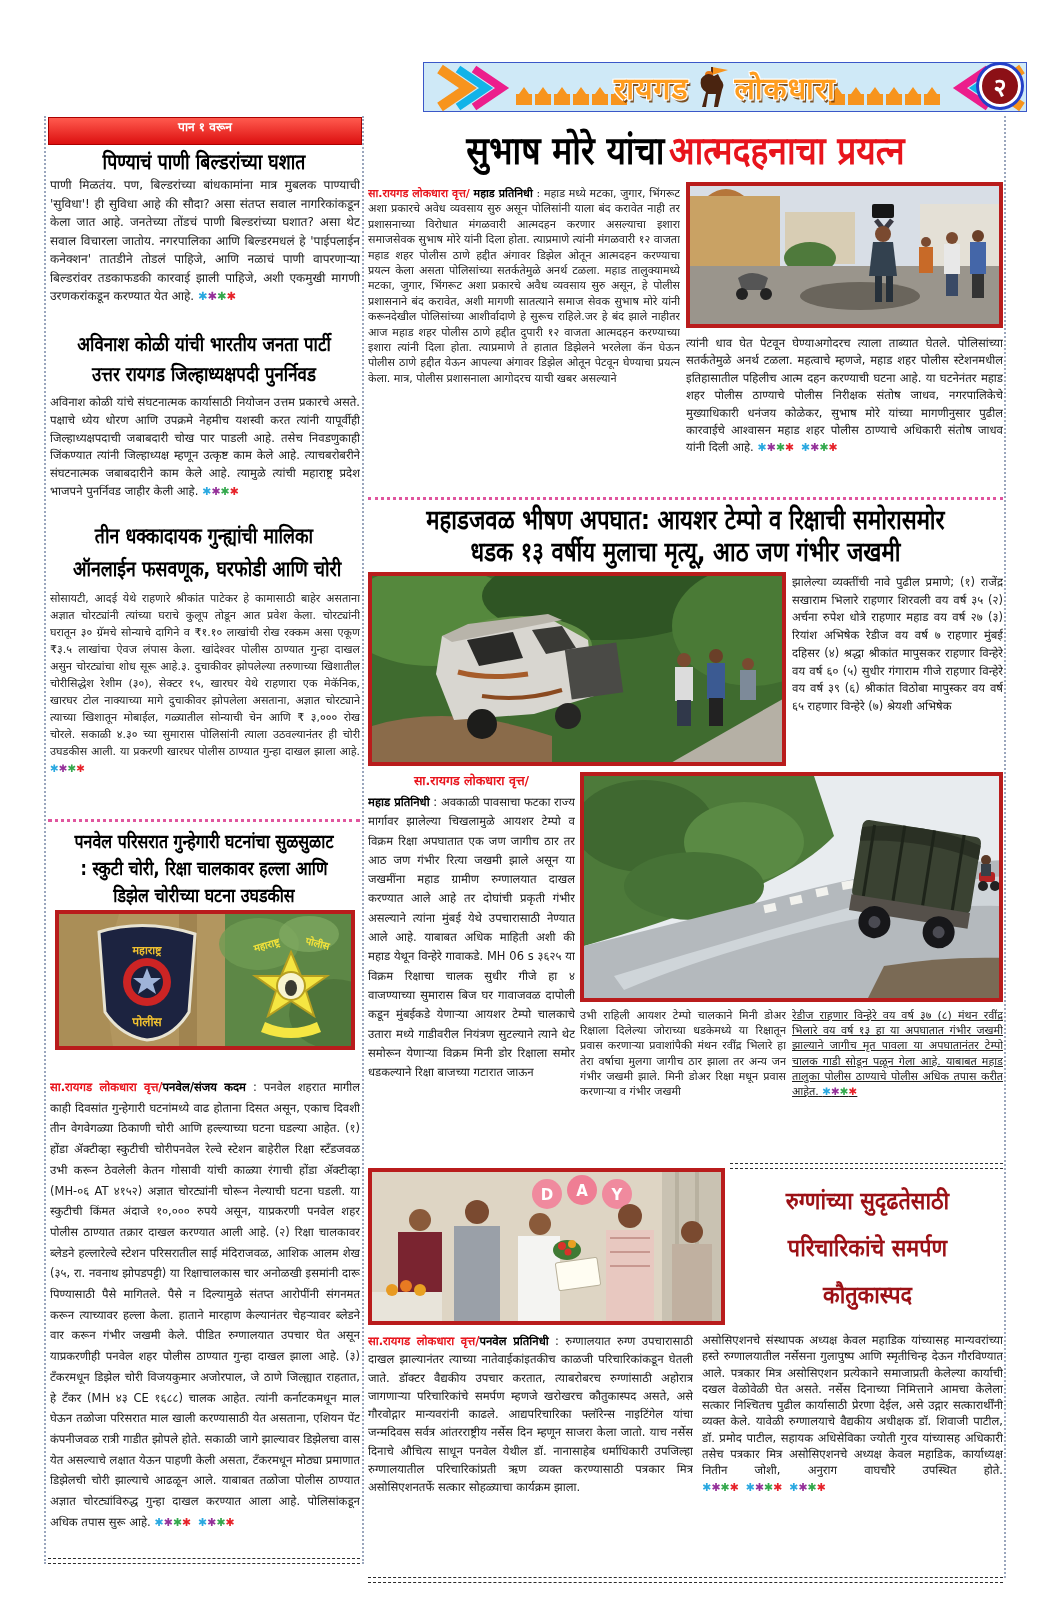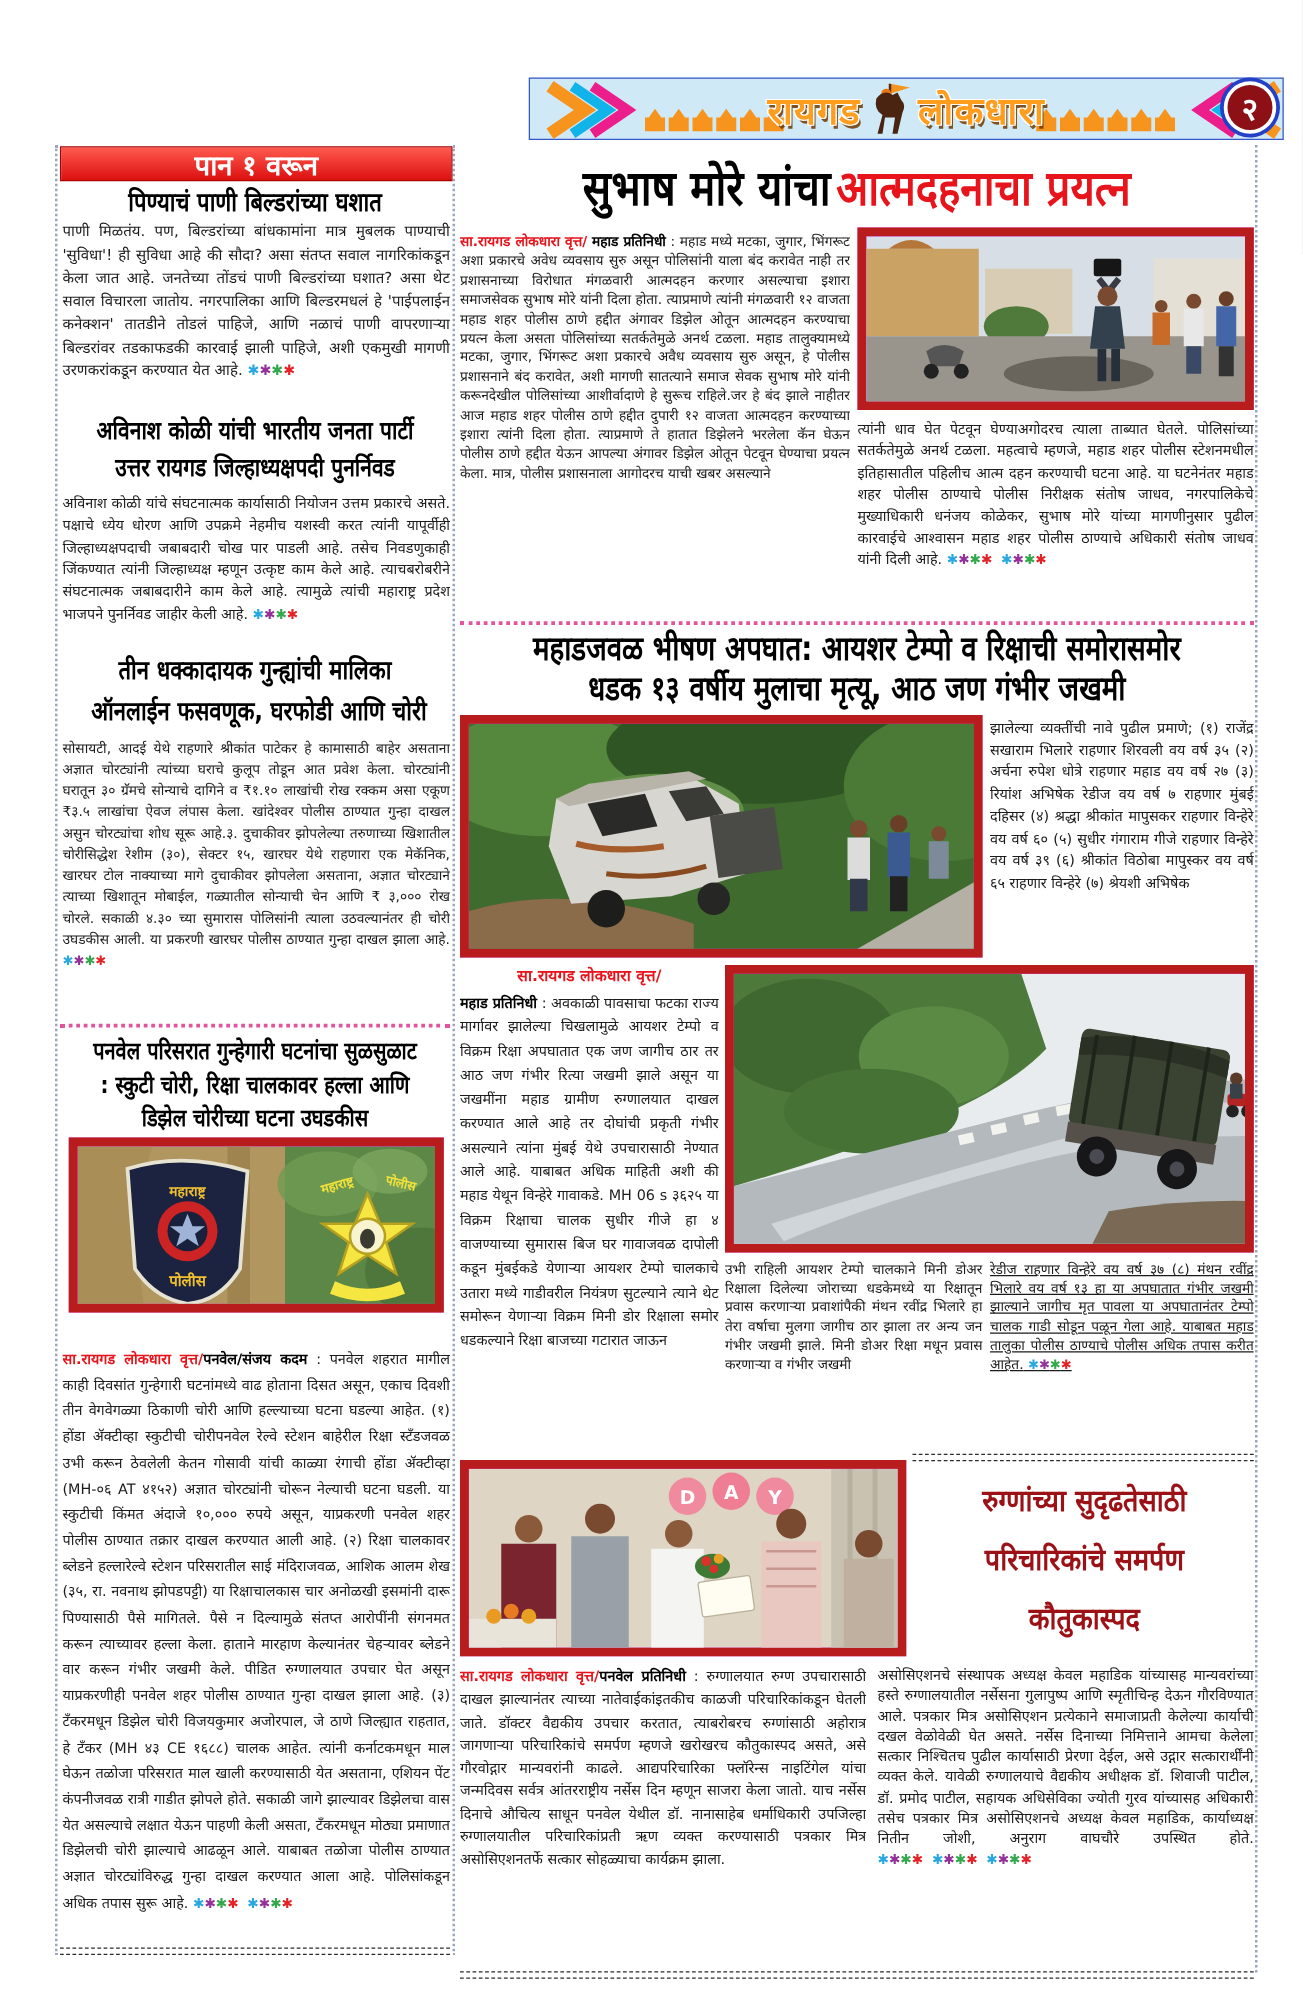--- a/index.html
+++ b/index.html
@@ -14,39 +14,39 @@
   .datebox{background:#8a1212;border:2px solid #2b3fd0;box-sizing:border-box;padding:2px;}
   .datebox-in{border:2px solid #f2c51d;height:100%;box-sizing:border-box;display:flex;flex-direction:column;
       align-items:center;justify-content:center;color:#fdf3cf;font-weight:bold;font-size:14.5px;line-height:20px;}
   .masthead{background:#cfe9f7;border:1.5px solid #3a57c8;box-sizing:border-box;}
   .mast-title{position:absolute;left:0;top:0;width:100%;height:100%;display:flex;align-items:center;justify-content:center;gap:6px;}
   .mast-word{font-size:30px;font-weight:bold;color:#ff9d1f;letter-spacing:1px;
       text-shadow:-1px -1px 0 #fff,1px -1px 0 #fff,-1px 1px 0 #fff,1px 1px 0 #fff,2px 3px 0 rgba(110,55,0,.85);}
   .pagenum{border-radius:50%;background:#8c1016;color:#fff;display:flex;align-items:center;justify-content:center;
       font-size:25px;font-weight:bold;border:3px solid #ffffff;box-shadow:0 0 0 3px #2440c8;box-sizing:border-box;}
   
-  .banner{background:linear-gradient(#ff5a4e,#dc1010);color:#fff;font-weight:bold;font-size:22px;
-      display:flex;align-items:center;justify-content:center;border:1px solid #a00;}
+  .banner{background:linear-gradient(#ff5a4e,#dc1010);color:#fff;font-weight:bold;font-size:12px;
+      display:flex;justify-content:center;border:1px solid #a00;}
   .hl{display:block;white-space:nowrap;transform:scaleX(.84);transform-origin:50% 50%;text-align:center;font-weight:bold;color:#000;}
   .body{ text-align:justify;overflow:hidden;}
   .byr{color:#e8141c;font-weight:bold;}
   .byb{font-weight:bold;color:#000;}
   .endmark{white-space:nowrap;font-size:.95em;}
   .center-red{color:#e8141c;font-weight:bold;text-align:center;}
   .nurse-hl{color:#9c1116;font-weight:bold;text-align:center;}
   svg{display:block;}
-  .photo{border:7px solid #b91c1c;box-sizing:border-box;background:#d946ef;overflow:hidden;}
+  .photo{border:4px solid #b91c1c;box-sizing:border-box;background:#ef4444;overflow:hidden;}
 </style>
 </head>
 <body>
 
 <div id="page">
 
 
-  <div class="abs masthead" style="left:423px;top:62px;width:604px;height:50px;">
+  <div class="abs masthead" style="left:423px;top:62px;width:604px;height:50px;font-family:Liberation Mono, monospace;">
     <svg class="abs" style="left:0;top:0;" width="614" height="50" viewBox="0 0 614 50">
 
       <polyline points="16,6 44,25 16,44" stroke="#f7941d" stroke-width="10" fill="none"></polyline>
       <polyline points="34,6 62,25 34,44" stroke="#12b3e8" stroke-width="8" fill="none"></polyline>
       <polyline points="50,6 78,25 50,44" stroke="#ec1e8c" stroke-width="8" fill="none"></polyline>
 
       <polyline points="598,6 570,25 598,44" stroke="#f7941d" stroke-width="10" fill="none"></polyline>
       <polyline points="580,6 552,25 580,44" stroke="#12b3e8" stroke-width="8" fill="none"></polyline>
       <polyline points="564,6 536,25 564,44" stroke="#ec1e8c" stroke-width="8" fill="none"></polyline>
 

